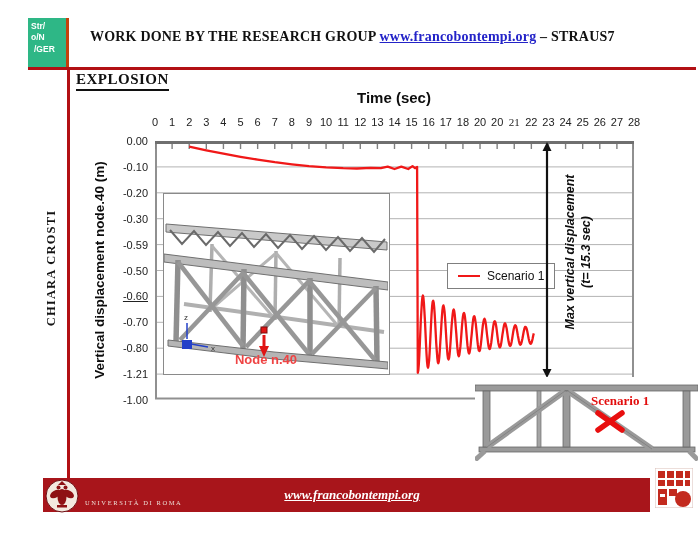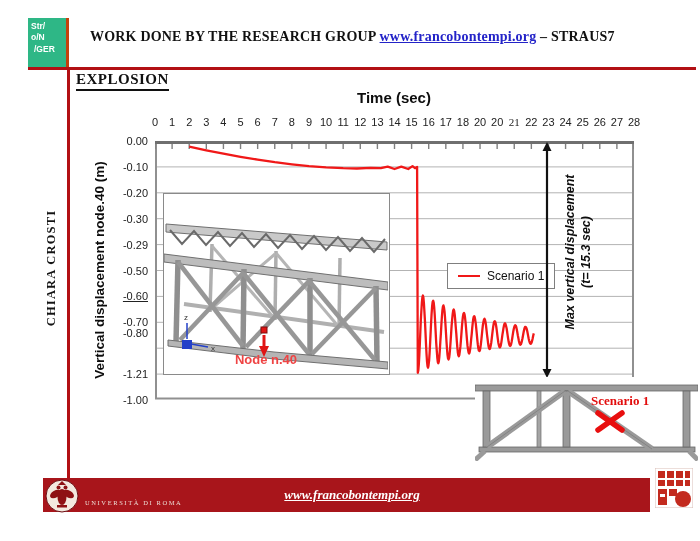--- a/index.html
+++ b/index.html
@@ -109,25 +109,25 @@
       <span class="xtick" style="left: 582.679px;">25</span>
       <span class="xtick" style="left: 599.786px;">26</span>
       <span class="xtick" style="left: 616.893px;">27</span>
       <span class="xtick" style="left: 634px;">28</span>
     </div>
   <div id="y-ticks" class="abs">
       <span class="ytick" style="top: 135px;">0.00</span>
       <span class="ytick" style="top: 160.9px;">-0.10</span>
       <span class="ytick" style="top: 186.8px;">-0.20</span>
       <span class="ytick" style="top: 212.7px;">-0.30</span>
-      <span class="ytick" style="top: 238.6px;">-0.29</span>
+      <span class="ytick" style="top: 238.6px;">-0.59</span>
       <span class="ytick" style="top: 264.5px;">-0.50</span>
       <span class="ytick" style="top: 290.4px; text-decoration: underline;">-0.60</span>
       <span class="ytick" style="top: 316.3px;">-0.70</span>
-      <span class="ytick" style="top: 327px;">-0.80</span>
+      <span class="ytick" style="top: 342px;">-0.80</span>
       <span class="ytick" style="top: 368.1px;">-1.21</span>
       <span class="ytick" style="top: 394px;">-1.00</span>
     </div>
   <div id="y-axis-title" class="abs">Vertical displacement node.40 (m)</div>
 
   <div id="plot" class="abs">
     <svg id="plot-svg" width="479" height="259" viewBox="0 0 479 259">
         <line x1="0" y1="25.9" x2="479" y2="25.9" stroke="#b3b3b3" stroke-width="1"></line>
         <line x1="0" y1="51.8" x2="479" y2="51.8" stroke="#b3b3b3" stroke-width="1"></line>
         <line x1="0" y1="77.7" x2="479" y2="77.7" stroke="#b3b3b3" stroke-width="1"></line>

